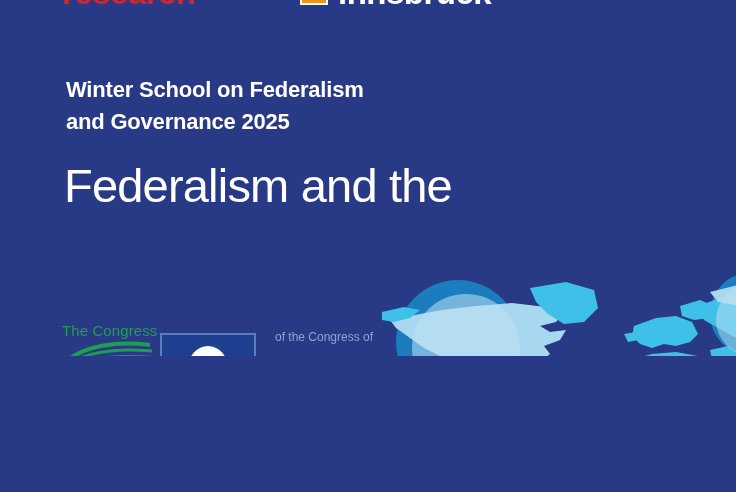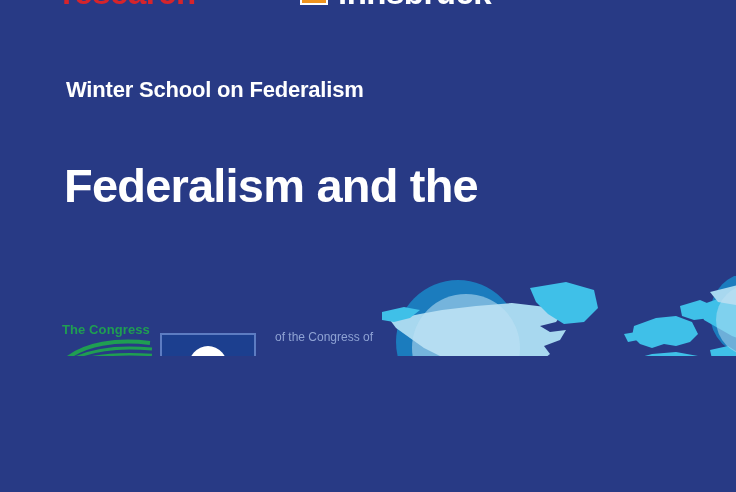--- a/index.html
+++ b/index.html
@@ -85,21 +85,21 @@
   .series .ln { display: block; }
 
   
   .main-title {
     position: absolute;
     left: 64px;
     top: 160px;
     width: 560px;
     color: #ffffff;
     font-size: 47px;
-    font-weight: 700;
+    font-weight: 400;
     line-height: 1.12;
     letter-spacing: -0.8px;
   }
   .main-title .ln { display: block; }
 
   
   .venue {
     position: absolute;
     left: 66px;
     top: 330px;
@@ -123,23 +123,23 @@
     z-index: 4;
   }
   .congress-logo {
     position: absolute;
     left: 62px;
     top: 6px;
     width: 92px;
     height: 40px;
   }
   .congress-word {
-    font-size: 13px;
+    font-size: 15px;
     color: #1f9e52;
-    font-weight: bold;
+    font-weight: normal;
     letter-spacing: 0.1px;
     white-space: nowrap;
   }
   .coe-logo {
     position: absolute;
     left: 160px;
     top: 17px;
     width: 96px;
     height: 30px;
     background: #1c3f8f;
@@ -247,20 +247,21 @@
   <div class="logo-strip">
     <div class="logo-research">research</div>
     <div class="logo-uni">
       <span class="uni-mark"></span>
       <span class="uni-word">innsbruck</span>
     </div>
   </div>
 
   <div class="series">
     <span class="ln">Winter School on Federalism</span>
+    <span class="ln">and Governance 2025</span>
   </div>
 
   <div class="main-title">
     <span class="ln">Federalism and the</span>
   </div>
 
 
   <div class="footer">
 
     <div class="congress-logo">

